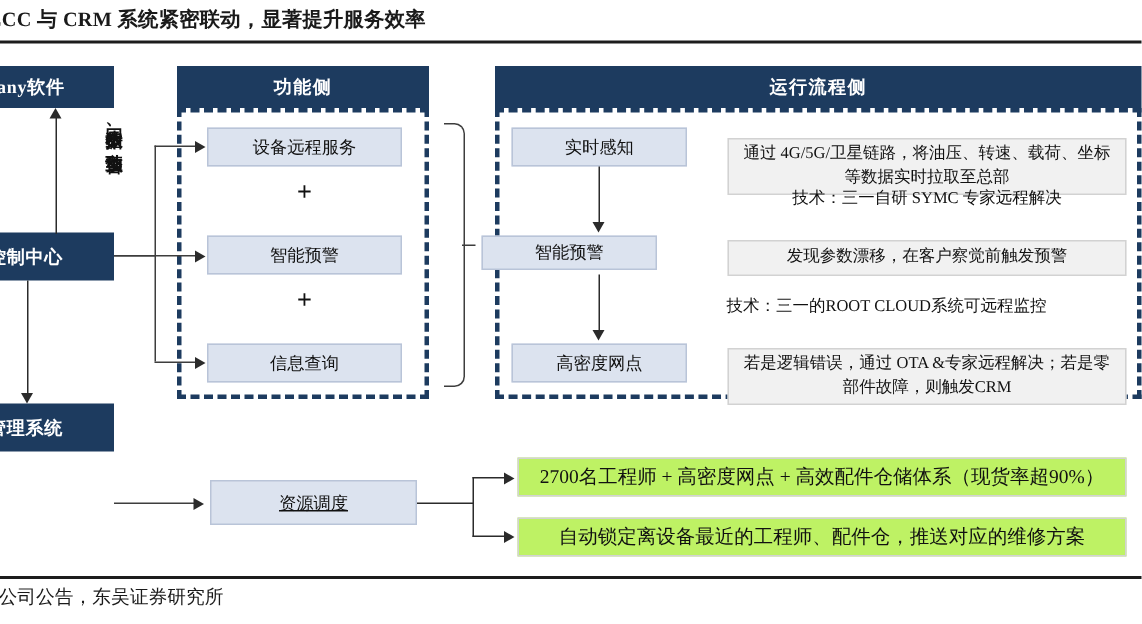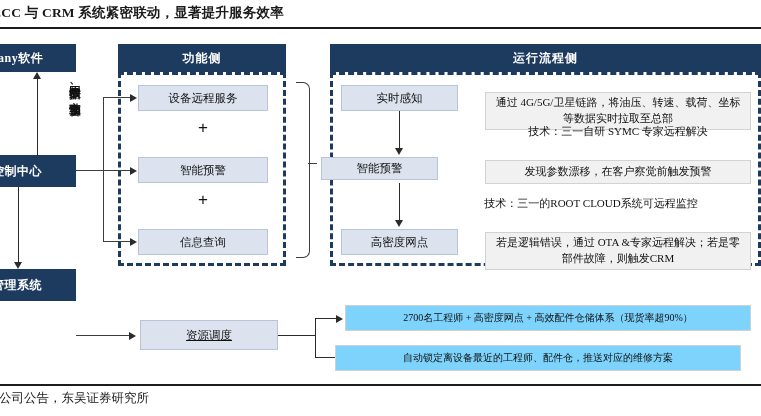--- a/index.html
+++ b/index.html
@@ -85,26 +85,26 @@
     position:absolute;background:#f1f1f1;border:1px solid #d2d2d2;
     display:flex;align-items:center;justify-content:center;
     text-align:center;font-size:11px;color:#111;
     box-sizing:border-box;line-height:1.45;padding:2px 6px;
   }
   .g1{left:485px;top:80px;width:266px;height:38px;margin-top:12px;}
   .g2{left:485px;top:160px;width:266px;height:24px;}
   .g3{left:485px;top:232px;width:266px;height:38px;}
 
   .gwide{
-    position:absolute;background:#7dd3fc;border:1px solid #d2d2d2;
-    display:flex;align-items:center;justify-content:center;
-    text-align:center;font-size:10px;color:#111;box-sizing:border-box;
+    position:absolute;background:#bef264;border:1px solid #d2d2d2;
+    display:flex;align-items:center;justify-content:center;
+    text-align:center;font-size:13px;color:#111;box-sizing:border-box;
   }
   .w1{left:345px;top:305px;width:406px;height:26px;}
-  .w2{left:335px;top:345px;width:406px;height:26px;}
+  .w2{left:345px;top:345px;width:406px;height:26px;}
 
   
   .note{
     position:absolute;font-size:11px;color:#111;text-align:center;
     width:266px;white-space:nowrap;
   }
   .n1{left:485px;top:124px;}
   .n2{left:458px;top:196px;}
 
   

